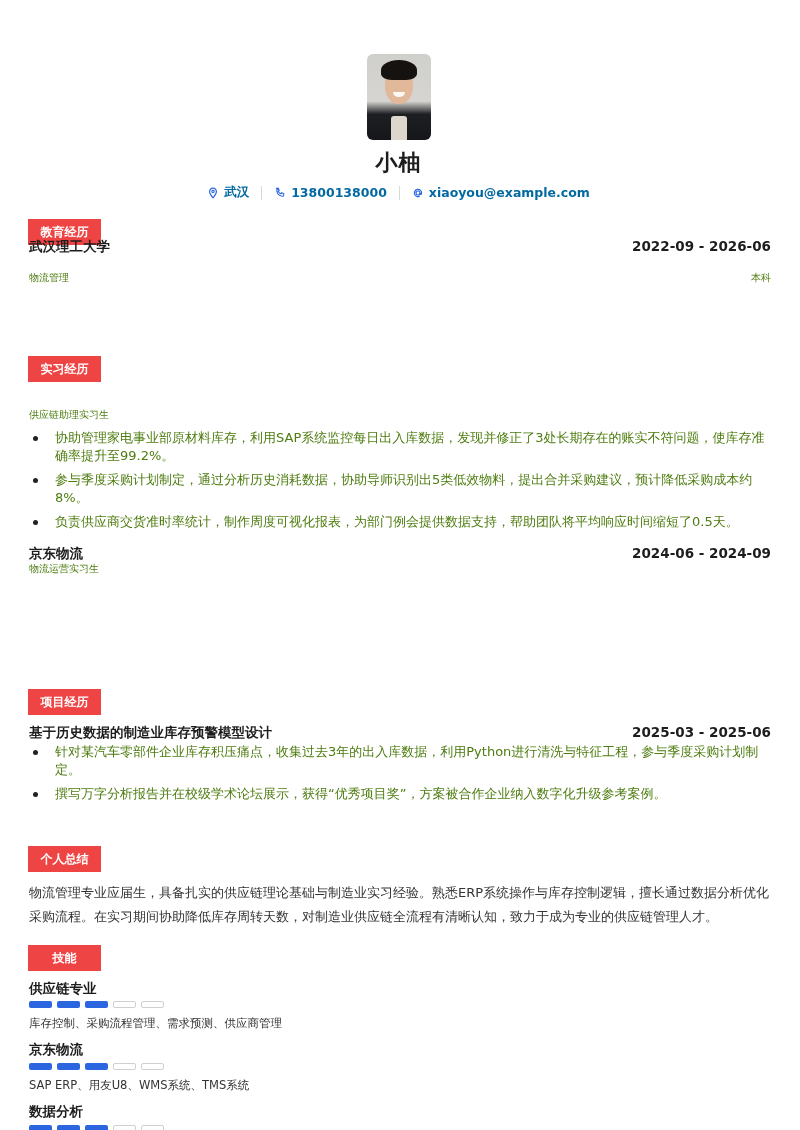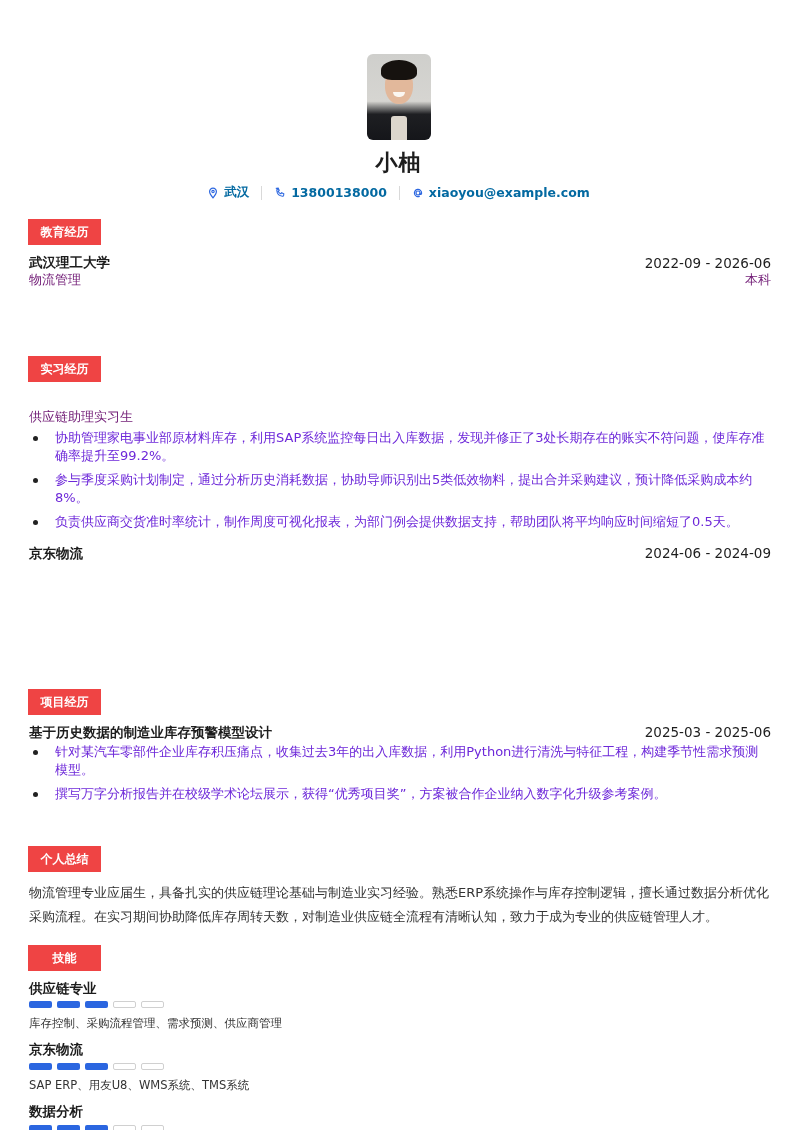--- a/index.html
+++ b/index.html
@@ -42,25 +42,25 @@
   .sep { width: 1px; height: 14px; background: #d9d9d9; margin: 0 12px; }
 
   
   .section-badge {
     position: absolute; left: 28px; height: 26px; width: 73px;
     background: #ef4444; color: #ffffff; border-radius: 0;
     font-size: 12px; font-weight: bold; text-align: center; line-height: 26px;
   }
   .row { position: absolute; left: 29px; width: 742px; display: flex; justify-content: space-between; }
   .org { font-weight: bold; font-size: 13.5px; color: #1d1d1d; }
-  .date { font-weight: normal; font-size: 13.5px; color: #1d1d1d; }
-  .sub { font-size: 13px; color: #701a75; }
+  .date { font-weight: bold; font-size: 13.5px; color: #1d1d1d; }
+  .sub { font-size: 10px; color: #4d7c0f; }
   .para { position: absolute; left: 29px; width: 742px; font-size: 13px; line-height: 24px; color: #333333; }
   .bullets { position: absolute; left: 29px; width: 742px; list-style: none; }
-  .bullets li { position: relative; padding-left: 26px; font-size: 13px; line-height: 18px; color: #6d28d9; margin-bottom: 6px; }
+  .bullets li { position: relative; padding-left: 26px; font-size: 13px; line-height: 18px; color: #4d7c0f; margin-bottom: 6px; }
   .bullets li::before {
     content: ""; position: absolute; left: 4px; top: 7px; width: 5px; height: 5px;
     border-radius: 50%; background: #222222;
   }
 
   
   .skill-title { position: absolute; left: 29px; font-weight: bold; font-size: 13.5px; color: #1d1d1d; }
   .skill-bar { position: absolute; left: 29px; display: flex; gap: 5px; }
   .seg { width: 23px; height: 7px; border-radius: 2px; }
   .seg.on { background: #2b66e0; }
@@ -100,21 +100,21 @@
         <svg viewBox="0 0 12 12">
             <circle cx="6" cy="6" r="2" fill="none" stroke="#2b66e0" stroke-width="1.2"></circle>
             <path d="M8 6v.8c0 .9 1.6.9 1.6-.6A3.6 3.6 0 1 0 7.7 9.2" fill="none" stroke="#2b66e0" stroke-width="1.2"></path>
           </svg>
         <span>xiaoyou@example.com</span>
       </div>
     </div>
   </div>
 
   <div class="section-badge" style="top:219px;">教育经历</div>
-  <div class="row" style="top:254px;align-items:center;">
+  <div class="row" style="top:238px;">
     <span class="org">武汉理工大学</span>
     <span class="date">2022-09 - 2026-06</span>
   </div>
   <div class="row" style="top:271px;">
     <span class="sub">物流管理</span>
     <span class="sub">本科</span>
   </div>
 
   <div class="section-badge" style="top:356px;">实习经历</div>
   <div class="row" style="top:408px;">
@@ -123,28 +123,31 @@
   <ul class="bullets" style="top:429px;">
     <li>协助管理家电事业部原材料库存，利用SAP系统监控每日出入库数据，发现并修正了3处长期存在的账实不符问题，使库存准确率提升至99.2%。</li>
     <li>参与季度采购计划制定，通过分析历史消耗数据，协助导师识别出5类低效物料，提出合并采购建议，预计降低采购成本约8%。</li>
     <li>负责供应商交货准时率统计，制作周度可视化报表，为部门例会提供数据支持，帮助团队将平均响应时间缩短了0.5天。</li>
   </ul>
 
   <div class="row" style="top:545px;">
     <span class="org">京东物流</span>
     <span class="date">2024-06 - 2024-09</span>
   </div>
+  <div class="row" style="top:562px;">
+    <span class="sub">物流运营实习生</span>
+  </div>
 
   <div class="section-badge" style="top:689px;">项目经历</div>
   <div class="row" style="top:724px;">
     <span class="org">基于历史数据的制造业库存预警模型设计</span>
     <span class="date">2025-03 - 2025-06</span>
   </div>
   <ul class="bullets" style="top:743px;">
-    <li>针对某汽车零部件企业库存积压痛点，收集过去3年的出入库数据，利用Python进行清洗与特征工程，构建季节性需求预测模型。</li>
+    <li>针对某汽车零部件企业库存积压痛点，收集过去3年的出入库数据，利用Python进行清洗与特征工程，参与季度采购计划制定。</li>
     <li>撰写万字分析报告并在校级学术论坛展示，获得“优秀项目奖”，方案被合作企业纳入数字化升级参考案例。</li>
   </ul>
 
   <div class="section-badge" style="top:846px;">个人总结</div>
   <div class="para" style="top:881px;">物流管理专业应届生，具备扎实的供应链理论基础与制造业实习经验。熟悉ERP系统操作与库存控制逻辑，擅长通过数据分析优化采购流程。在实习期间协助降低库存周转天数，对制造业供应链全流程有清晰认知，致力于成为专业的供应链管理人才。</div>
 
   <div class="section-badge" style="top:945px;">技能</div>
 
   <div class="skill-title" style="top:980px;">供应链专业</div>
   <div class="skill-bar" style="top:1001px;">

